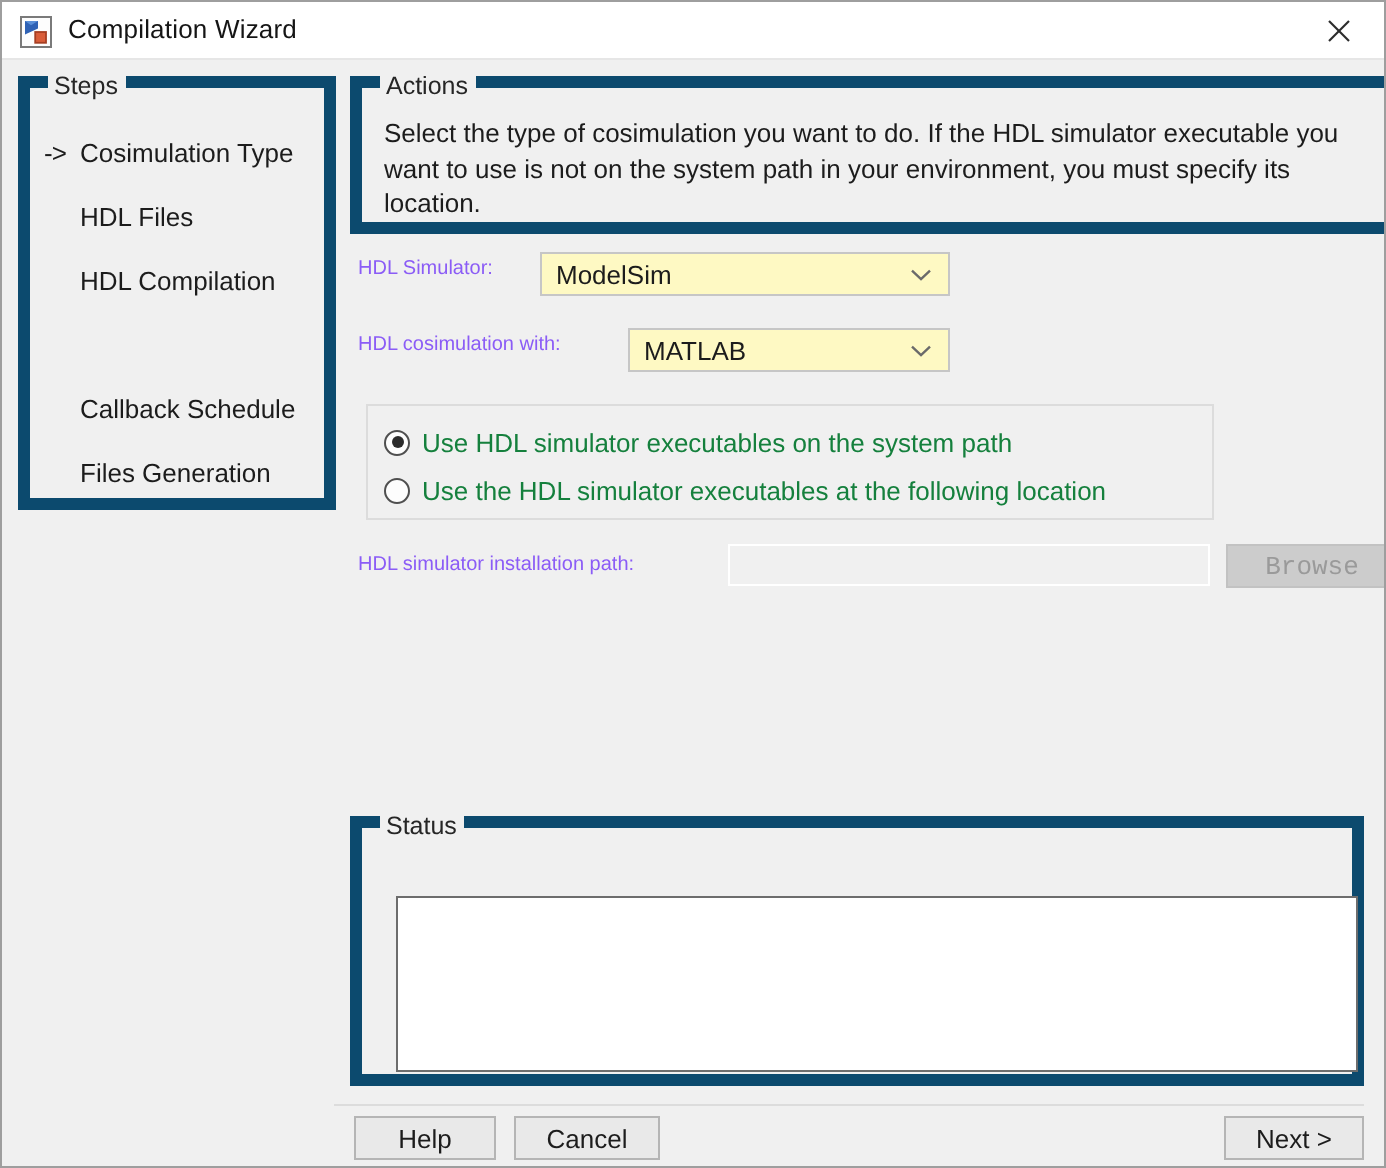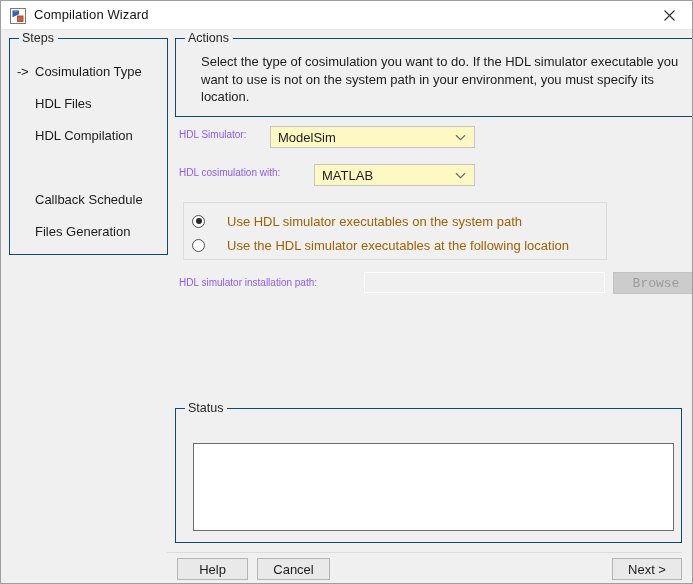--- a/index.html
+++ b/index.html
@@ -58,21 +58,21 @@
     display: flex;
     align-items: center;
     justify-content: center;
     cursor: default;
   }
   #close-button svg { display: block; }
 
   
   .groupbox {
     position: absolute;
-    border: 1px solid #0c4a6e;
+    border: 6px solid #0c4a6e;
     box-sizing: border-box;
     background: transparent;
   }
   .group-title {
     position: absolute;
     top: -8px;
     left: 9px;
     background: #f0f0f0;
     padding: 0 4px 0 3px;
     font-size: 12.5px;
@@ -107,21 +107,21 @@
     left: 25px; top: 0;
   }
 
   
   #actions-box {
     left: 174px; top: 37px;
     width: 561px; height: 79px;
   }
   #actions-desc {
     position: absolute;
-    left: 25px; top: 14px;
+    left: 11px; top: 14px;
     width: 485px;
     font-size: 13px;
     line-height: 17.5px;
     color: #1c1c1c;
   }
 
   
   .field-label {
     position: absolute;
     font-size: 10px;
@@ -185,23 +185,23 @@
   .radio-mark.checked::after {
     content: "";
     position: absolute;
     left: 50%; top: 50%;
     width: 6px; height: 6px;
     margin: -3px 0 0 -3px;
     border-radius: 50%;
     background: #2b2b2b;
   }
   .radio-label {
-    margin-left: 22px;
-    font-size: 13px;
-    color: #a16207;
+    margin-left: 6px;
+    font-size: 13px;
+    color: #15803d;
   }
 
   
   #label-path {
     left: 178px; top: 276px;
   }
   #path-input {
     position: absolute;
     left: 363px; top: 271px;
     width: 241px; height: 21px;

